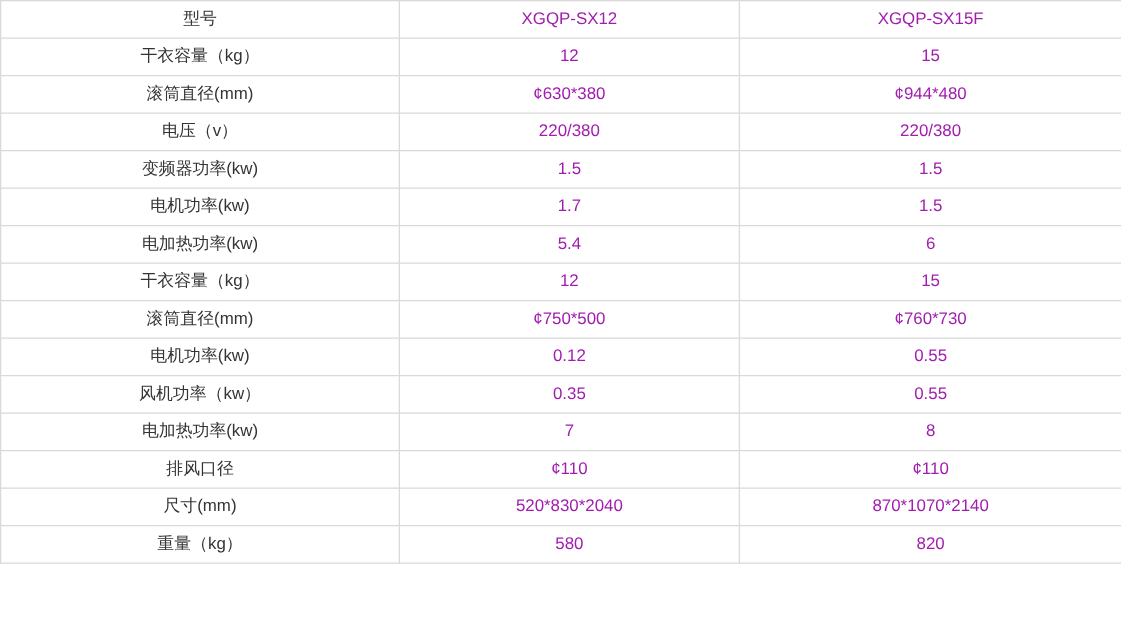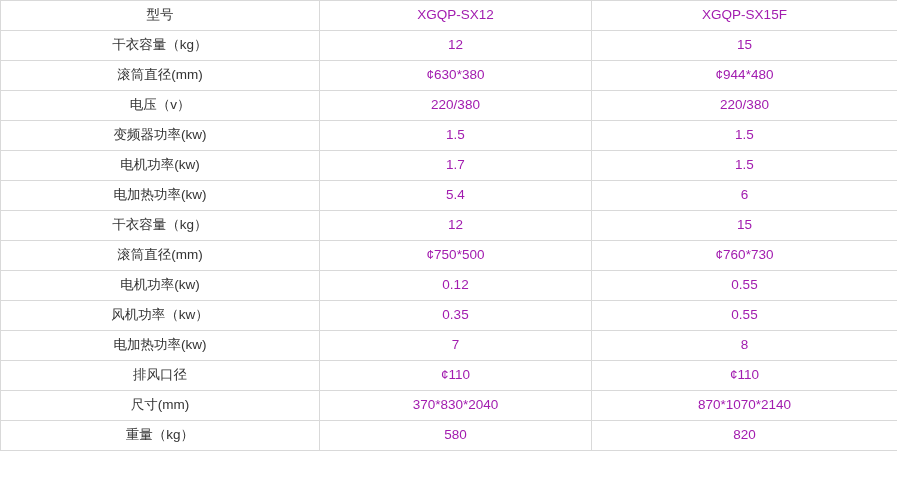--- a/index.html
+++ b/index.html
@@ -116,21 +116,21 @@
       <td class="value">7</td>
       <td class="value">8</td>
     </tr>
     <tr>
       <td class="label">排风口径</td>
       <td class="value">¢110</td>
       <td class="value">¢110</td>
     </tr>
     <tr>
       <td class="label">尺寸(mm)</td>
-      <td class="value">370*830*2040</td>
+      <td class="value">520*830*2040</td>
       <td class="value">870*1070*2140</td>
     </tr>
     <tr>
       <td class="label">重量（kg）</td>
       <td class="value">580</td>
       <td class="value">820</td>
     </tr>
   </tbody>
 </table>
 

